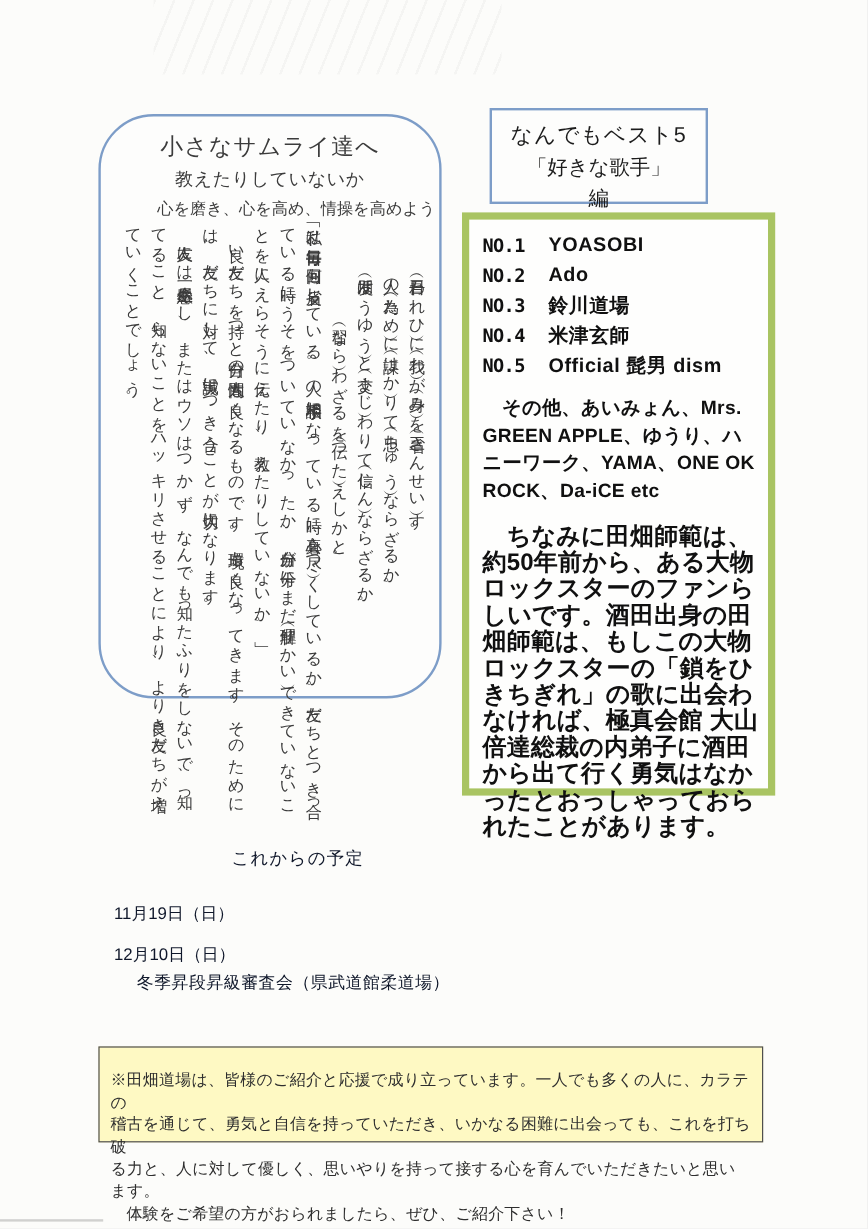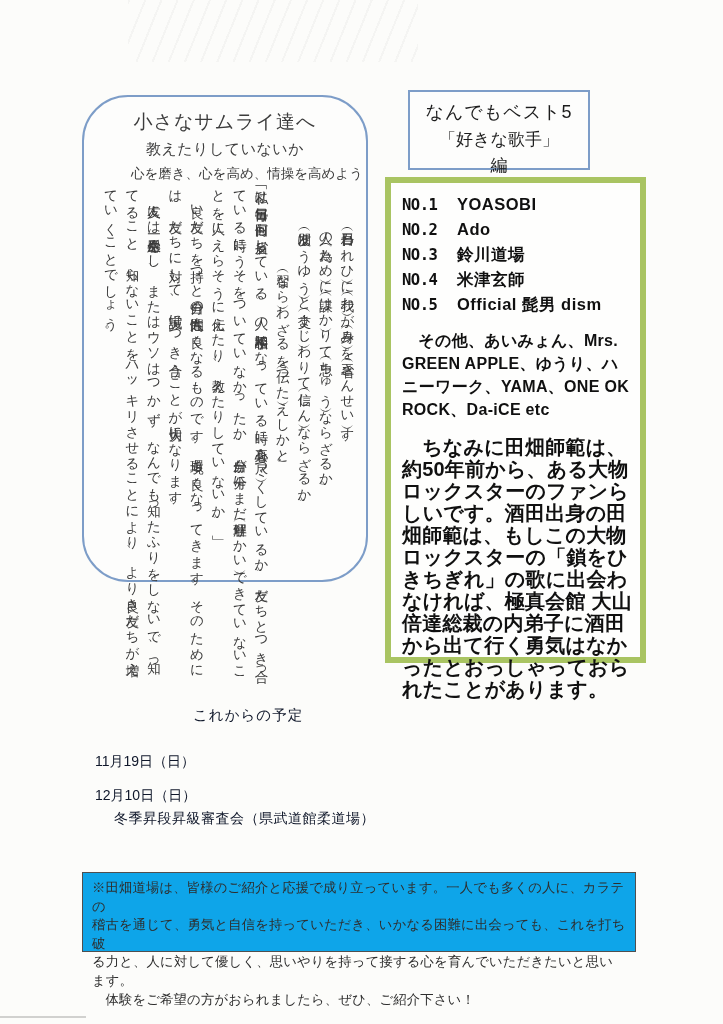--- a/index.html
+++ b/index.html
@@ -73,22 +73,22 @@
   
   .schedule { position:absolute; left:95px; top:706px; width:430px; color:#0f172a; }
   .schedule-heading { margin-left:98px; font-size:14.5px; letter-spacing:1px; }
   .sch-date1 { margin-top:28px; font-size:14px; }
   .sch-event { margin-top:5px; margin-left:19px; font-size:14px; letter-spacing:.5px; }
   .sch-date2 { margin-top:16px; font-size:14px; }
 
   
   .footer-box {
     position:absolute; left:82px; top:872px; width:554px; height:80px;
-    border:1.5px solid #4f4f4f; background:#0ea5e9;
-    padding:6px 9px; font-size:13.3px; line-height:18.6px;
+    border:1.5px solid #4f4f4f; background:#fef9c3;
+    padding:18px 9px; font-size:13.3px; line-height:18.6px;
     color:#2e2e2e; white-space:pre-line; letter-spacing:.2px;
   }
 </style>
 </head>
 <body>
 
 <div class="page">
 
   <div class="scan-streaks"></div>
   <div class="scan-edge"></div>

